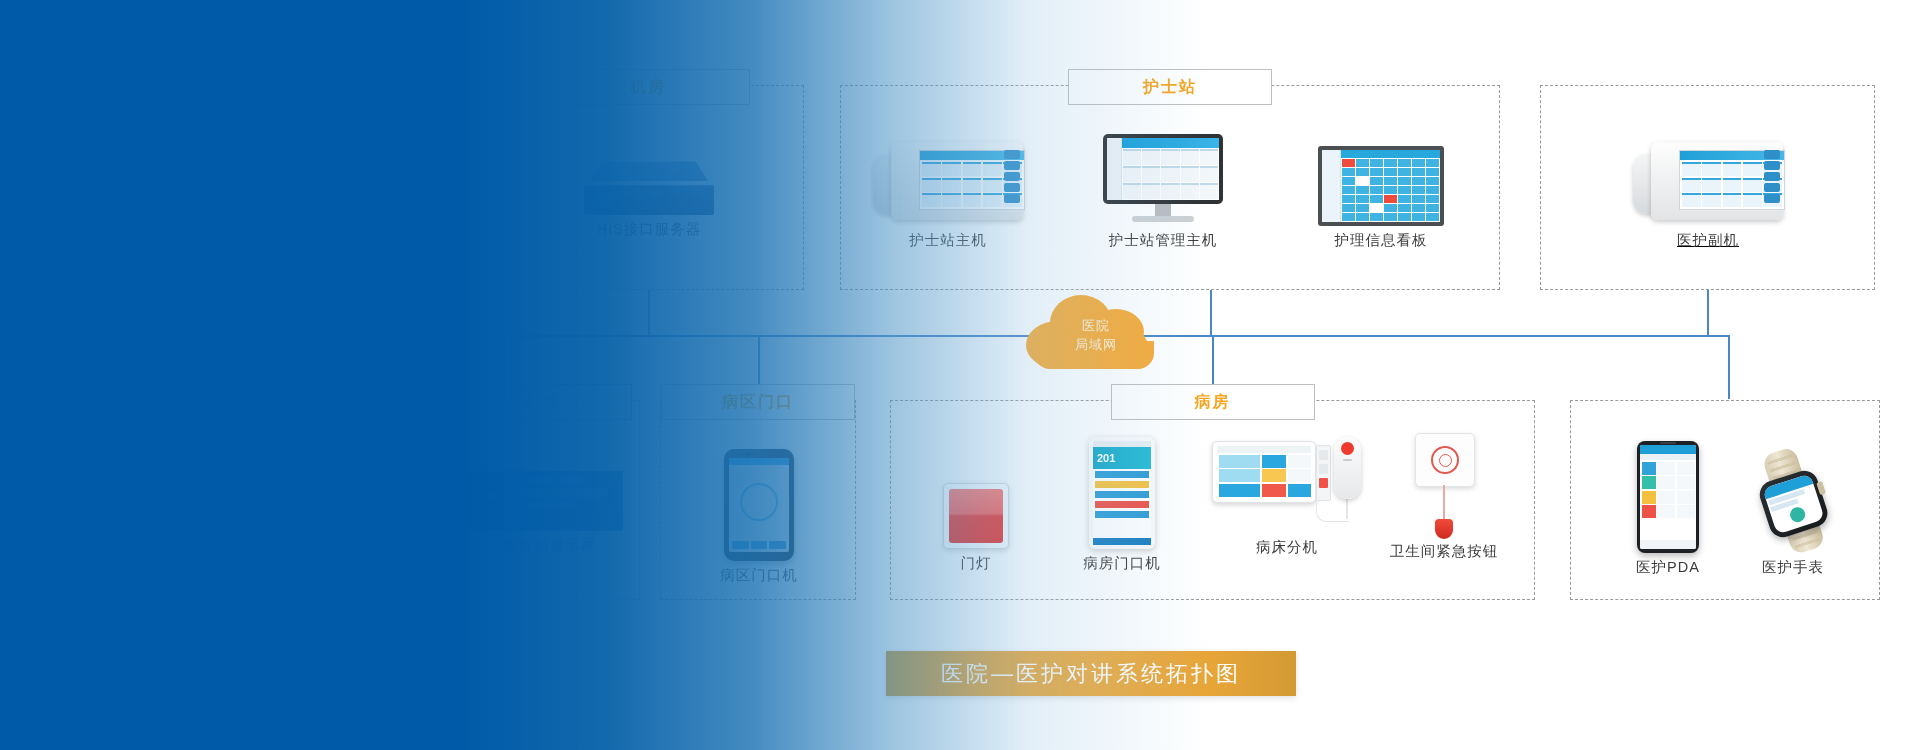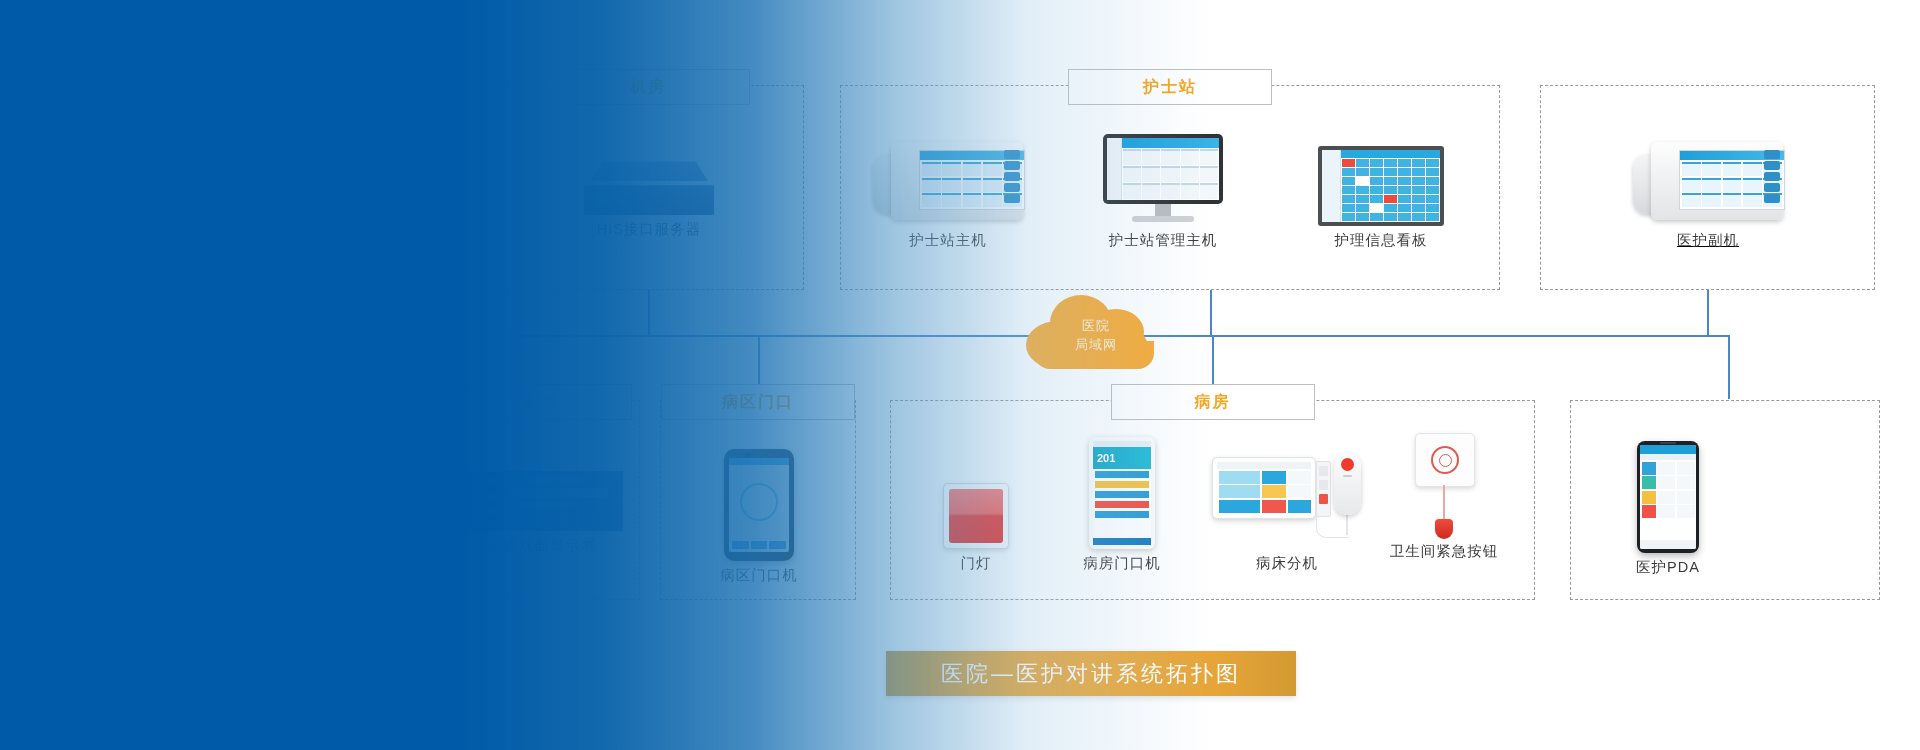--- a/index.html
+++ b/index.html
@@ -544,21 +544,21 @@
                 <i class="r"></i>
                 <i></i>
               </div>
           <div class="ft"></div>
         </div>
           </div>
       </div>
       <div class="cap">病房门口机</div>
     </div>
 
-    <div class="node" style="left:310px;top:40px;width:172px;">
+    <div class="node" style="left:310px;top:24px;width:172px;">
       <div class="art" style="height:108px;">
         <div class="bedunit">
           <div class="pad">
               <div class="s">
             <div class="tb"></div>
             <div class="bd2">
               <b class="lt"></b>
                   <b></b>
                   <b class="w"></b>
               <b class="lt"></b>
@@ -633,19 +633,38 @@
                   <s></s>
                 </i>
             </div>
             <div class="ft"></div>
           </div>
         </div>
       </div>
       <div class="cap">医护PDA</div>
     </div>
 
+    <div class="node" style="left:152px;top:42px;width:140px;">
+      <div class="art" style="height:110px;">
+        <div class="watch">
+          <div class="band"></div>
+          <div class="case">
+              <div class="s">
+            <div class="tb"></div>
+            <div class="bd3">
+                  <i style="width:80%"></i>
+                  <i style="width:60%"></i>
+                  <div class="circ"></div>
+                </div>
+          </div>
+            </div>
+          <div class="crown"></div>
+        </div>
+      </div>
+      <div class="cap">医护手表</div>
+    </div>
   </div>
 
   <div id="veil"></div>
 
   <div class="title">医院—医护对讲系统拓扑图</div>
 
 </div>
 
 </body></html>

